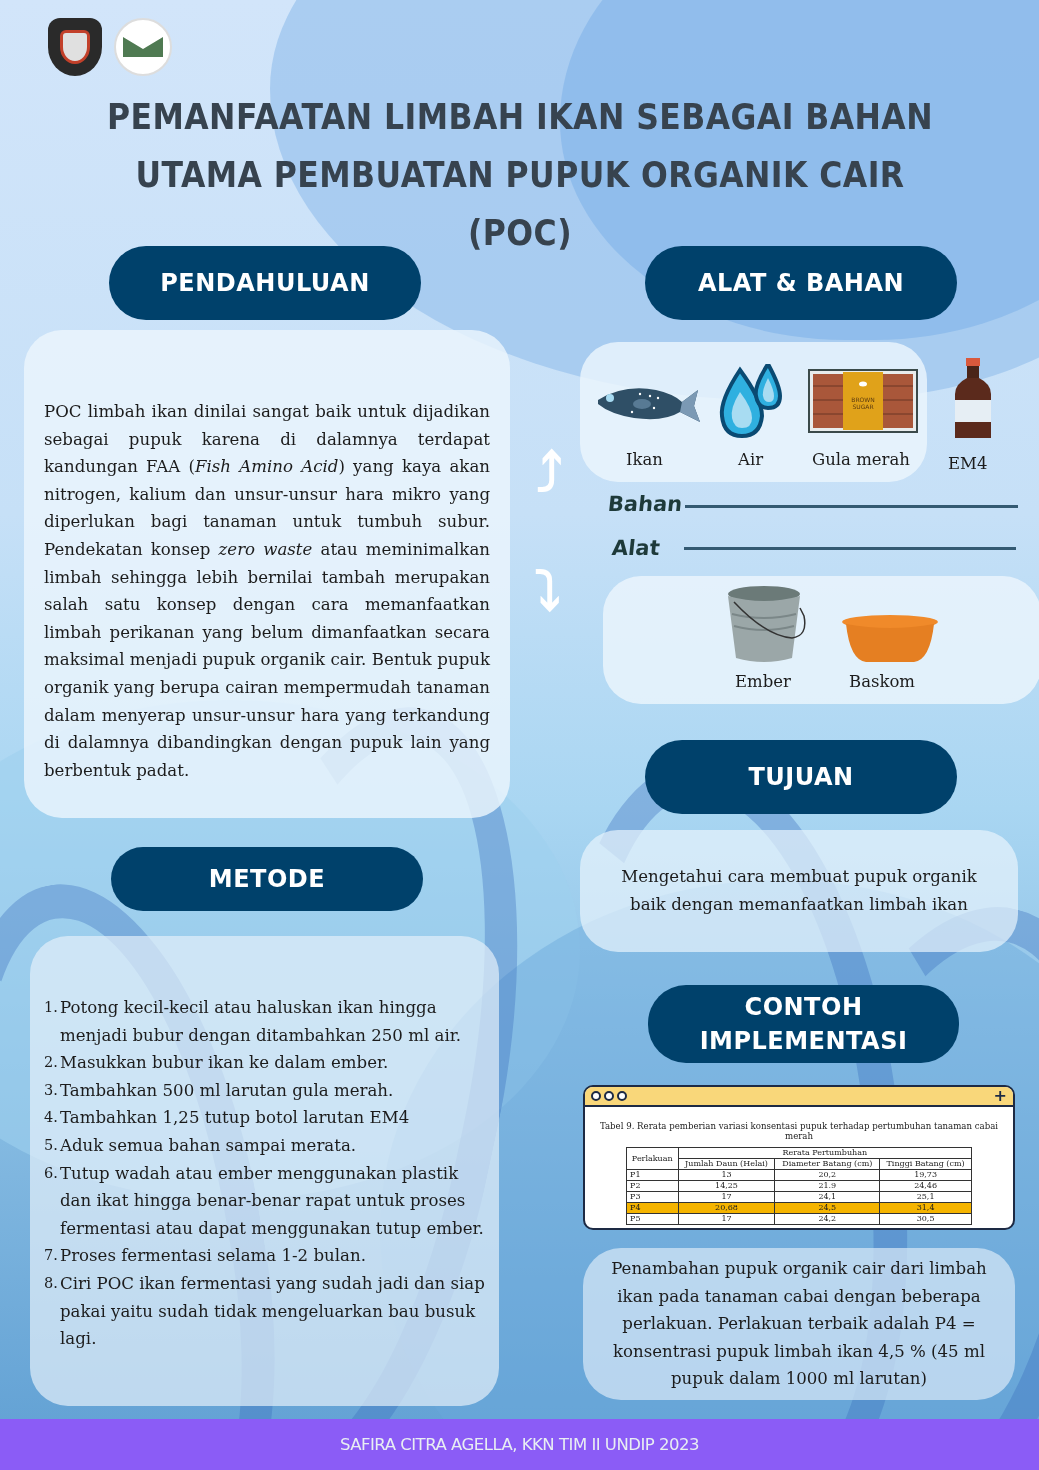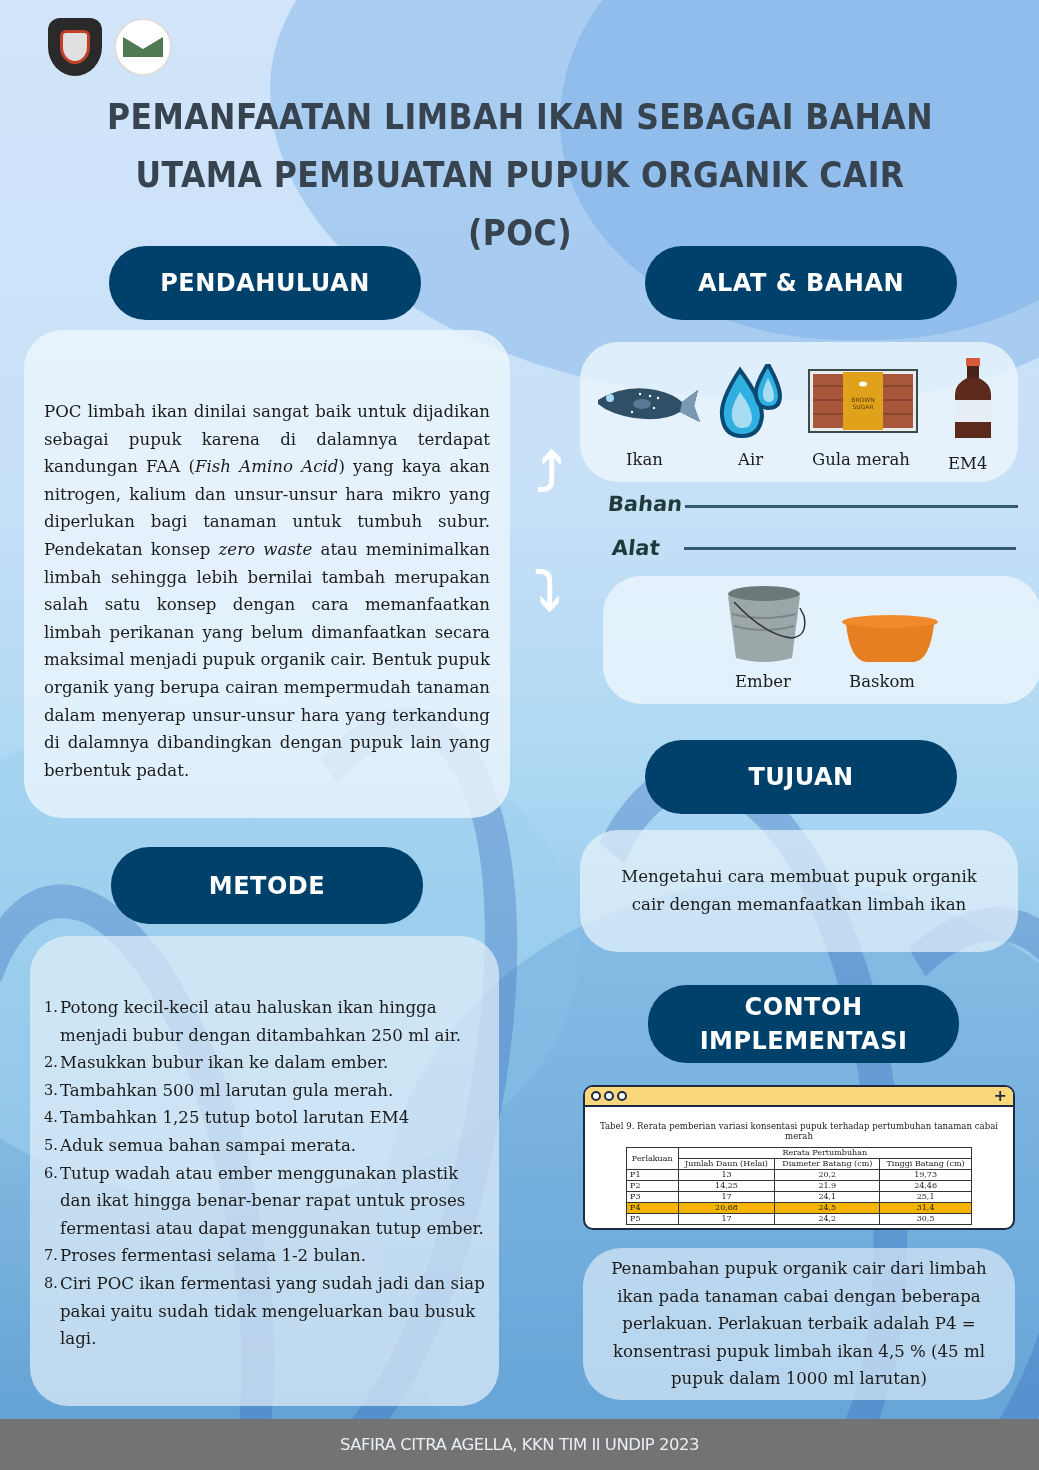--- a/index.html
+++ b/index.html
@@ -48,30 +48,30 @@
   .card-text {
     font-family: "DejaVu Serif", serif; color: #1c1c1c;
   }
 
   
   #p-intro { left: 109px; top: 246px; width: 312px; height: 74px; }
   #c-intro { left: 24px; top: 330px; width: 486px; height: 488px; padding: 68px 20px 15px 20px; }
   #c-intro p { font-size: 16.6px; line-height: 27.6px; text-align: justify; }
 
   
-  #p-metode { left: 111px; top: 847px; width: 312px; height: 77px; }
+  #p-metode { left: 111px; top: 847px; width: 312px; height: 64px; }
   #c-metode { left: 30px; top: 936px; width: 469px; height: 470px; padding: 58px 8px 0 14px; background: rgba(228,240,250,0.7); }
   #c-metode ol { list-style: none; }
   #c-metode li { display: flex; font-size: 16.6px; line-height: 27.6px; }
   #c-metode li .num { width: 16px; flex-shrink: 0; font-size: 14.5px; }
   #c-metode li .txt { padding-left: 0; }
 
   
   #p-alat { left: 645px; top: 246px; width: 312px; height: 74px; }
-  #c-bahan { left: 580px; top: 342px; width: 438px; height: 140px; }
+  #c-bahan { left: 580px; top: 342px; width: 347px; height: 140px; }
   .item { position: absolute; text-align: center; }
   .item .lbl { font-size: 16.5px; color: #1c1c1c; position: absolute; white-space: nowrap; }
   .divider-label { position: absolute; font-family: "DejaVu Sans", sans-serif; font-weight: bold; font-size: 21px; color: #1e3a3a; transform: skewX(-6deg); }
   .divider-line { position: absolute; height: 3px; background: #345a72; }
   .arrow { position: absolute; color: #fff; font-size: 54px; font-weight: bold; font-family: "DejaVu Sans", sans-serif; }
   #c-alat { left: 580px; top: 576px; width: 438px; height: 128px; margin-left: 23px; }
 
   
   #p-tujuan { left: 645px; top: 740px; width: 312px; height: 74px; }
   #c-tujuan { left: 580px; top: 830px; width: 438px; height: 122px; display: flex; align-items: center; justify-content: center; padding: 0 30px; background: rgba(232,243,252,0.7); }
@@ -87,21 +87,21 @@
   .window .plus { font-family: "DejaVu Sans", sans-serif; font-size: 16px; color: #1d2a44; line-height: 16px; font-weight: bold; }
   .caption { font-size: 8.6px; color: #1c1c1c; text-align: center; margin-top: 14px; font-family: "DejaVu Serif", serif; }
   table.res { border-collapse: collapse; margin: 6px auto 0 auto; width: 346px; font-family: "DejaVu Serif", serif; font-size: 8px; }
   table.res td, table.res th { border: 1px solid #333; padding: 0 3px; line-height: 10px; text-align: center; font-weight: normal; color: #1c1c1c; }
   table.res td.first { text-align: left; }
   table.res tr.hl td { background: #f5b400; }
 
   #c-contoh { left: 583px; top: 1248px; width: 432px; height: 152px; display: flex; align-items: center; justify-content: flex-start; padding: 0 10px; background: rgba(215,232,246,0.72); }
   #c-contoh p { font-size: 16.6px; line-height: 27.6px; text-align: center; }
 
-  .footer { position: absolute; left: 0; top: 1419px; width: 1039px; height: 51px; background: #737373; color: #e8eef3; display: flex; align-items: center; justify-content: center; font-family: "DejaVu Sans", sans-serif; font-size: 16.5px; letter-spacing: -.5px; }
+  .footer { position: absolute; left: 0; top: 1419px; width: 1039px; height: 51px; background: #8b5cf6; color: #e8eef3; display: flex; align-items: center; justify-content: center; font-family: "DejaVu Sans", sans-serif; font-size: 16.5px; letter-spacing: -.5px; }
 </style>
 </head>
 <body>
 
 <div class="bg-blob blob1"></div>
 <div class="bg-blob blob2"></div>
 <div class="bg-blob blob3"></div>
 <div class="bg-blob blob4"></div>
 <div class="weed w1"></div>
 <div class="weed w2"></div>
@@ -245,21 +245,21 @@
     <svg width="100" height="50" viewBox="0 0 100 50">
       <ellipse cx="50" cy="8" rx="48" ry="7" fill="#f08a2a"></ellipse>
       <path d="M6 10 Q10 46 26 48 L74 48 Q90 46 94 10 Q50 18 6 10 Z" fill="#e57f22"></path>
     </svg>
     <span class="lbl" style="left:14px;top:58px;">Baskom</span>
   </div>
 </div>
 
 <div class="pill" id="p-tujuan">TUJUAN</div>
 <div class="card" id="c-tujuan">
-  <p class="card-text">Mengetahui cara membuat pupuk organik cair dengan memanfaatkan limbah ikan</p>
+  <p class="card-text">Mengetahui cara membuat pupuk organik baik dengan memanfaatkan limbah ikan</p>
 </div>
 
 <div class="pill" id="p-contoh">
   <span>CONTOH</span>
   <span>IMPLEMENTASI</span>
 </div>
 
 <div class="window">
   <div class="bar">
     <div class="dots">

